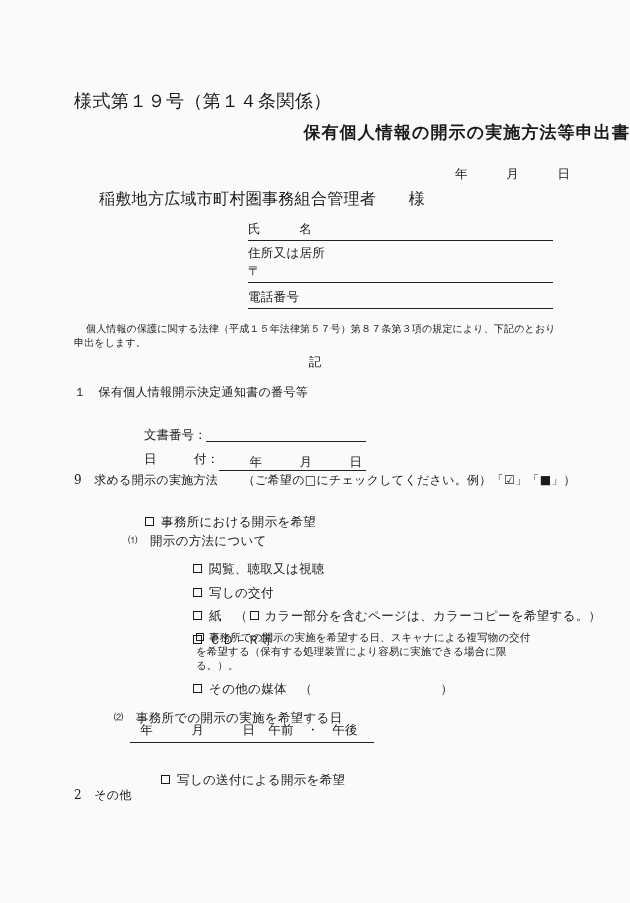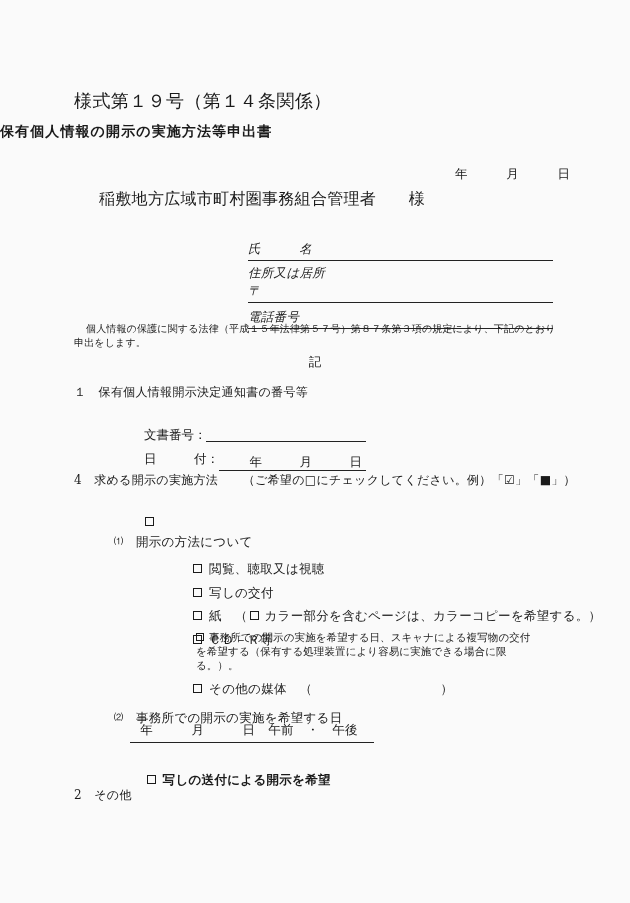--- a/index.html
+++ b/index.html
@@ -40,22 +40,22 @@
     top: 92px;
     font-size: 18px;
     letter-spacing: 0.4px;
   }
 
   
   .doc-title {
     left: 0;
     top: 124px;
     width: 630px;
-    text-align: left;
-    font-size: 14px;
+    text-align: right;
+    font-size: 17px;
     font-weight: bold;
     letter-spacing: 1.1px;
     white-space: pre;
   }
 
   
   .top-date {
     left: 455px;
     top: 168px;
     font-size: 12.5px;
@@ -67,23 +67,22 @@
     left: 99px;
     top: 191px;
     font-size: 16px;
     letter-spacing: 0.3px;
   }
 
   
   .applicant {
     position: absolute;
     left: 248px;
-    top: 240px;
+    top: 220px;
     width: 305px;
-    font-style: italic;
   }
   .field-row {
     position: relative;
     height: 20px;
     border-bottom: 1px solid #222;
     margin-bottom: 0;
   }
   .field-row .lbl {
     position: absolute;
     left: 0;
@@ -188,21 +187,21 @@
     display: inline-block;
     width: 9px;
     height: 9px;
     border: 1px solid #1a1a1a;
     margin: 0 6px 0 2px;
     vertical-align: 0px;
     box-sizing: border-box;
   }
 
   .office-wish { left: 128px; top: 499px; }
-  .sub1 { left: 97px; top: 523px; font-size: 12.5px; letter-spacing: 0.3px; }
+  .sub1 { left: 97px; top: 523px; font-size: 12.5px; letter-spacing: 0.3px; font-family: Liberation Mono, monospace; }
   .sub-num {
     font-size: 9px;
     vertical-align: 2px;
     letter-spacing: 0;
   }
   .opt-view  { left: 176px; top: 546px; }
   .opt-copy  { left: 176px; top: 570px; }
   .opt-paper { left: 176px; top: 593px; }
   .opt-cdr   { left: 176px; top: 617px; }
 
@@ -240,21 +239,21 @@
     border-bottom: 1px solid #222;
     font-size: 12.5px;
     text-align: center;
     padding-bottom: 3px;
     white-space: pre;
     letter-spacing: 0.3px;
     box-sizing: border-box;
     padding-right: 6px;
   }
 
-  .opt-mail { left: 128px; top: 757px; font-weight: bold; }
+  .opt-mail { left: 144px; top: 757px; }
 </style>
 </head>
 <body>
 
 <div class="page">
 
   <div class="t jp form-no">様式第１９号（第１４条関係）</div>
 
   <div class="t jp doc-title">保有個人情報の開示の実施方法等申出書</div>
 
@@ -285,24 +284,24 @@
   <div class="t jp sec sec1">１　保有個人情報開示決定通知書の番号等</div>
 
   <div class="t jp docnum">
     <span>文書番号：</span><span class="ul"></span>
   </div>
 
   <div class="t jp datefield">
     <span>日　　　付：</span><span class="ul-date jp">年　　　月　　　日</span>
   </div>
 
-  <div class="t jp sec sec2">4　求める開示の実施方法　　（ご希望の□にチェックしてください。例）「☑」「■」）</div>
+  <div class="t jp sec sec2">9　求める開示の実施方法　　（ご希望の□にチェックしてください。例）「☑」「■」）</div>
 
   <div class="cb-row jp office-wish">
-    <span class="box"></span>
+    <span class="box"></span><span>事務所における開示を希望</span>
   </div>
 
   <div class="t jp sub1">
     <span class="sub-num">⑴</span>　<span>開示の方法について</span>
   </div>
 
   <div class="cb-row jp opt-view">
     <span class="box"></span><span>閲覧、聴取又は視聴</span>
   </div>
 

